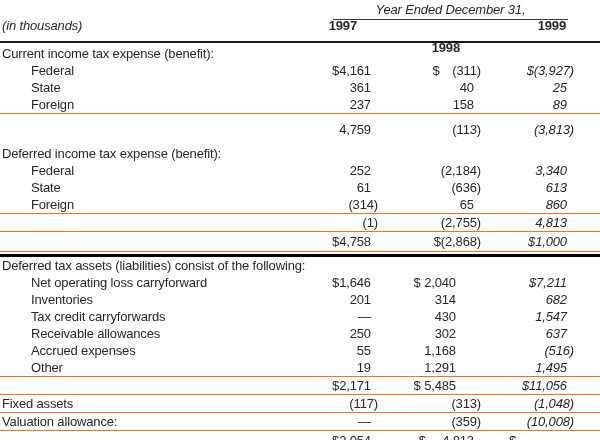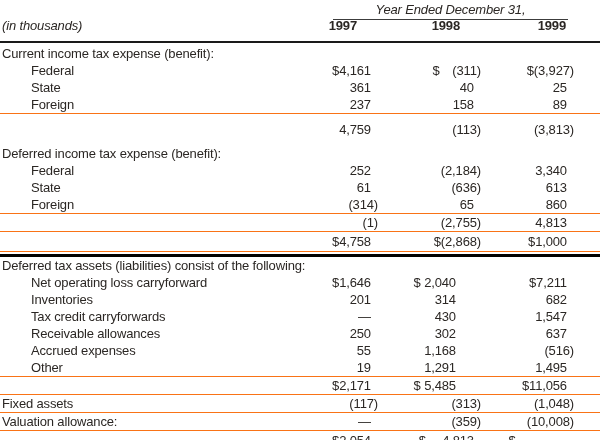--- a/index.html
+++ b/index.html
@@ -11,32 +11,32 @@
   
   .hdr1{position:relative;height:18px;}
   .span-label{
     position:absolute;left:333px;width:235px;top:2px;text-align:center;
     font-style:italic;border-bottom:1px solid #3c3c3c;padding-bottom:2px;
   }
   .hdr2{display:flex;height:20px;align-items:flex-start;border-bottom:2px solid #1a1a1a;padding-bottom:3px;}
   .inthousands{font-style:italic;flex:0 0 314px;padding-left:2px;}
   .yr{font-weight:bold;text-align:right;}
   .yr.y1{flex:0 0 62px;padding-right:21px;box-sizing:border-box;}
-  .yr.y2{flex:0 0 104px;padding-right:22px;box-sizing:border-box;}
+  .yr.y2{flex:0 0 104px;padding-right:22px;box-sizing:border-box;margin-top:22px;}
   .yr.y3{flex:0 0 118px;padding-right:34px;box-sizing:border-box;}
   
   table{width:600px;border-collapse:collapse;table-layout:fixed;margin-top:2px;}
   col.c0{width:316px;} col.c1{width:62px;} col.c2{width:104px;} col.c3{width:118px;}
   td{padding:0;height:17px;line-height:17px;vertical-align:bottom;overflow:hidden;}
   td.lbl{padding-left:31px;white-space:nowrap;}
   tr.section td.lbl, tr.row td.lbl, tr.total td.lbl, tr.subtotal td.lbl{padding-left:2px;}
   td.val{text-align:right;white-space:pre;}
   td.val.c2c{padding-right:1px;}
   tr.mid td.val.c2c{padding-right:19px;}
-  td.val.c3c{padding-right:26px;}
+  td.val.c3c{padding-right:26px;font-style:italic;}
   tr.rule td{border-bottom:1px solid #f97316;}
   tr.gap td{padding-bottom:7px;height:24px;}
   tr.thickrule td{height:2px;line-height:2px;border-bottom:3px solid #000;}
   tr.total td{height:19px;line-height:19px;}
 </style>
 </head>
 <body>
 
 <div class="doc">
 

